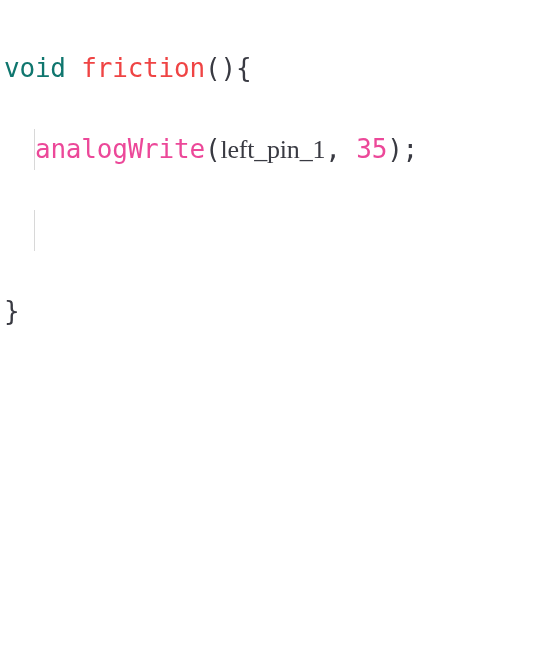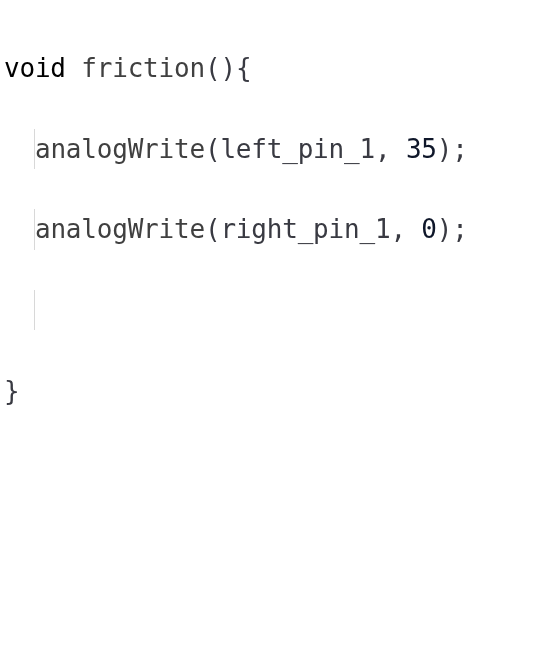--- a/index.html
+++ b/index.html
@@ -26,52 +26,52 @@
     }
     .indent-guide {
       position: absolute;
       left: 30px;
       top: 0;
       bottom: 0;
       width: 1px;
       background: #d8d8d8;
     }
     .kw-type {
-      color: #000000;
+      color: #0f766e;
     }
     .fn-name {
-      color: #404040;
+      color: #ef4444;
     }
     .fn-call {
-      color: #404040;
+      color: #ec4899;
     }
     .paren {
       color: #393a42;
     }
     .brace {
       color: #393a42;
     }
     .ident {
       color: #393a42;
+      font-family: Liberation Serif, serif;
     }
     .num {
-      color: #0f172a;
+      color: #ec4899;
       margin-top: 24px;
     }
     .punc {
       color: #393a42;
     }
   </style>
 </head>
 <body>
 
 <div class="code-block">
 <span class="line"><span class="kw-type">void</span> <span class="fn-name">friction</span><span class="paren">(</span><span class="paren">)</span><span class="brace">{</span></span>
 <span class="line"><span class="indent-guide"></span>  <span class="fn-call">analogWrite</span><span class="paren">(</span><span class="ident">left_pin_1</span><span class="punc">,</span> <span class="num">35</span><span class="paren">)</span><span class="punc">;</span></span>
-<span class="line"><span class="indent-guide"></span>  <span class="fn-call">analogWrite</span><span class="paren">(</span><span class="ident">right_pin_1</span><span class="punc">,</span> <span class="num">0</span><span class="paren">)</span><span class="punc">;</span></span>
 <span class="line"><span class="indent-guide"></span>&nbsp;</span>
 <span class="line"><span class="brace">}</span></span>
 <span class="line">&nbsp;</span>
 
 
 
 
 
 
 

